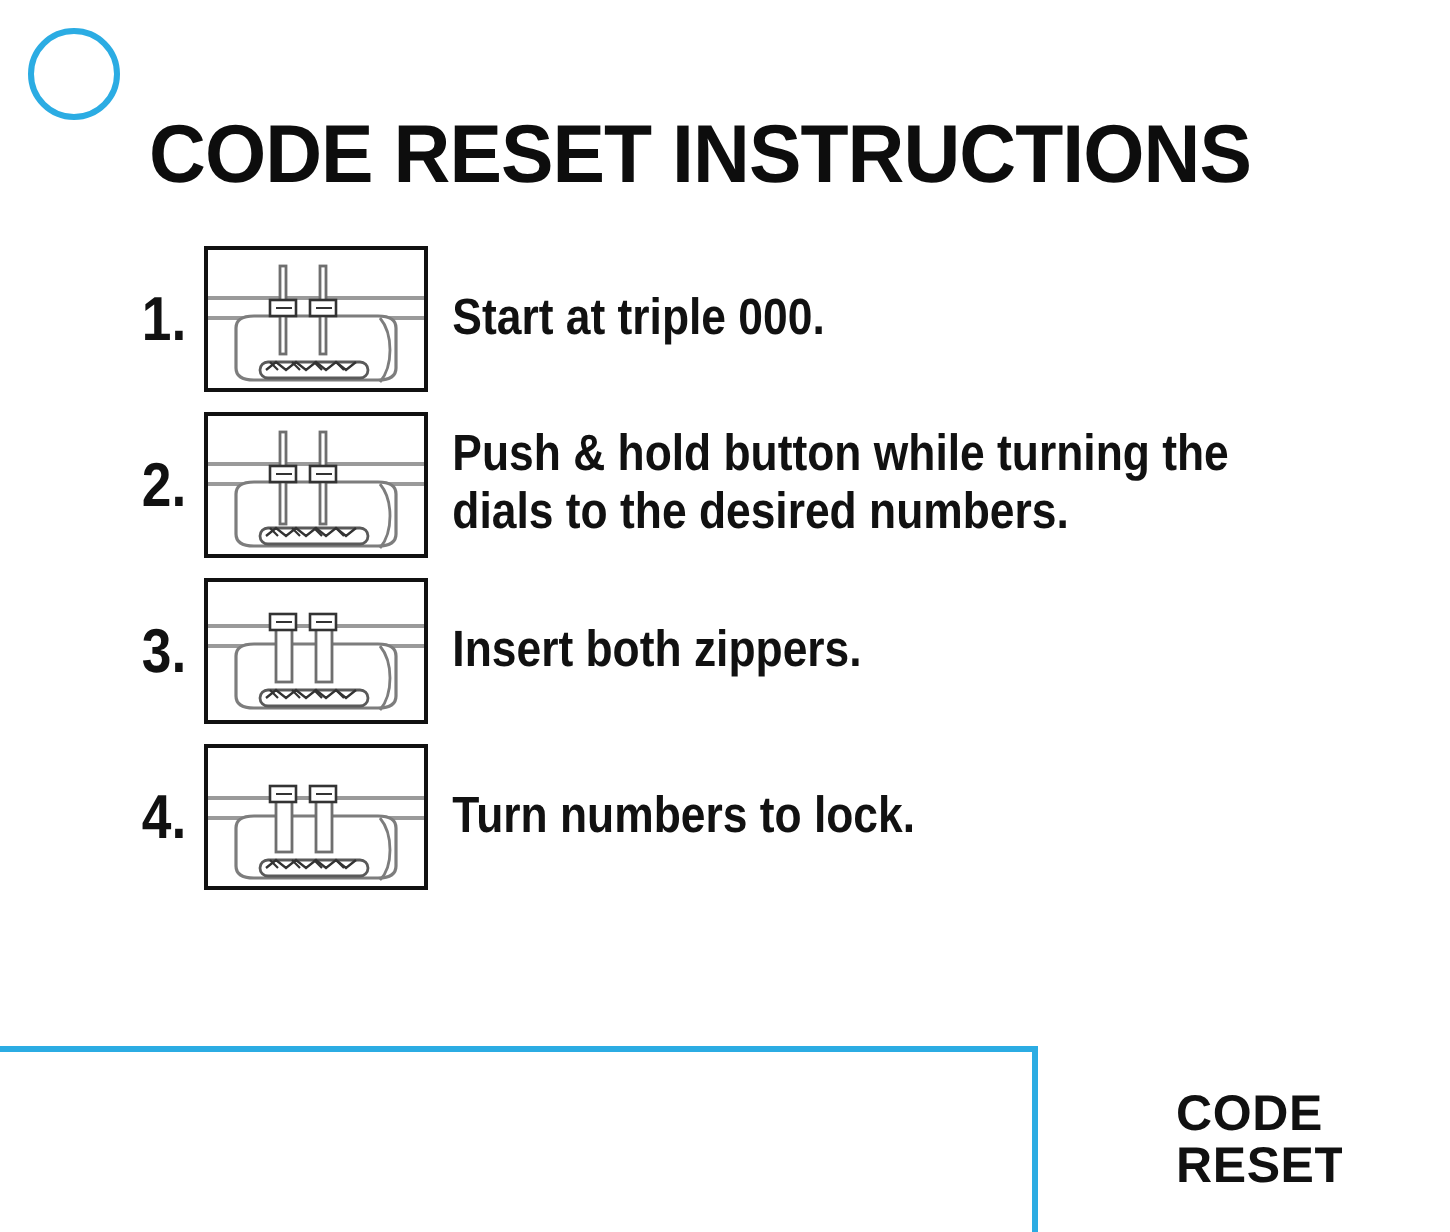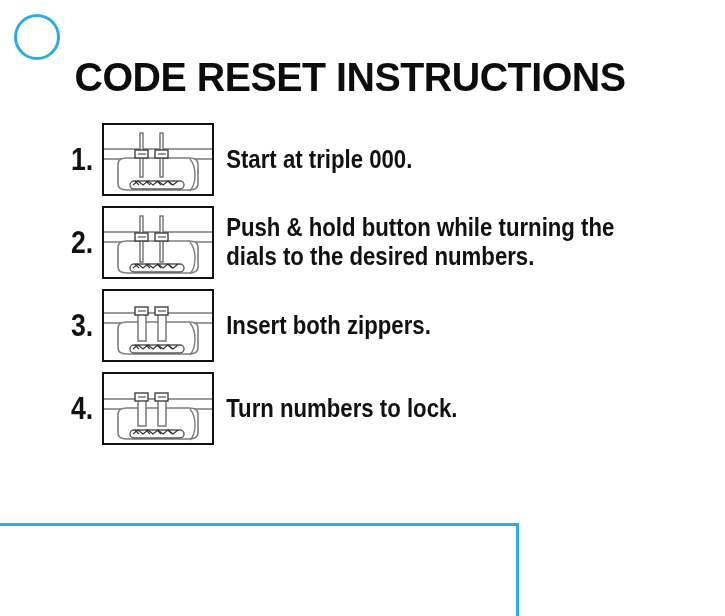--- a/index.html
+++ b/index.html
@@ -236,14 +236,18 @@
           <line x1="36" y1="25" x2="44" y2="25" stroke="#333" stroke-width="1"></line>
           <rect x="53" y="21" width="13" height="8" fill="#fff" stroke="#333" stroke-width="1.3"></rect>
           <line x1="56" y1="25" x2="64" y2="25" stroke="#333" stroke-width="1"></line>
         </svg>
       </div>
       <div class="step-text">Turn numbers to lock.</div>
     </div>
 
   </div>
 
+  <div class="brand">
+    <div>CODE</div>
+    <div>RESET</div>
+  </div>
 
 </div>
 
 </body></html>

